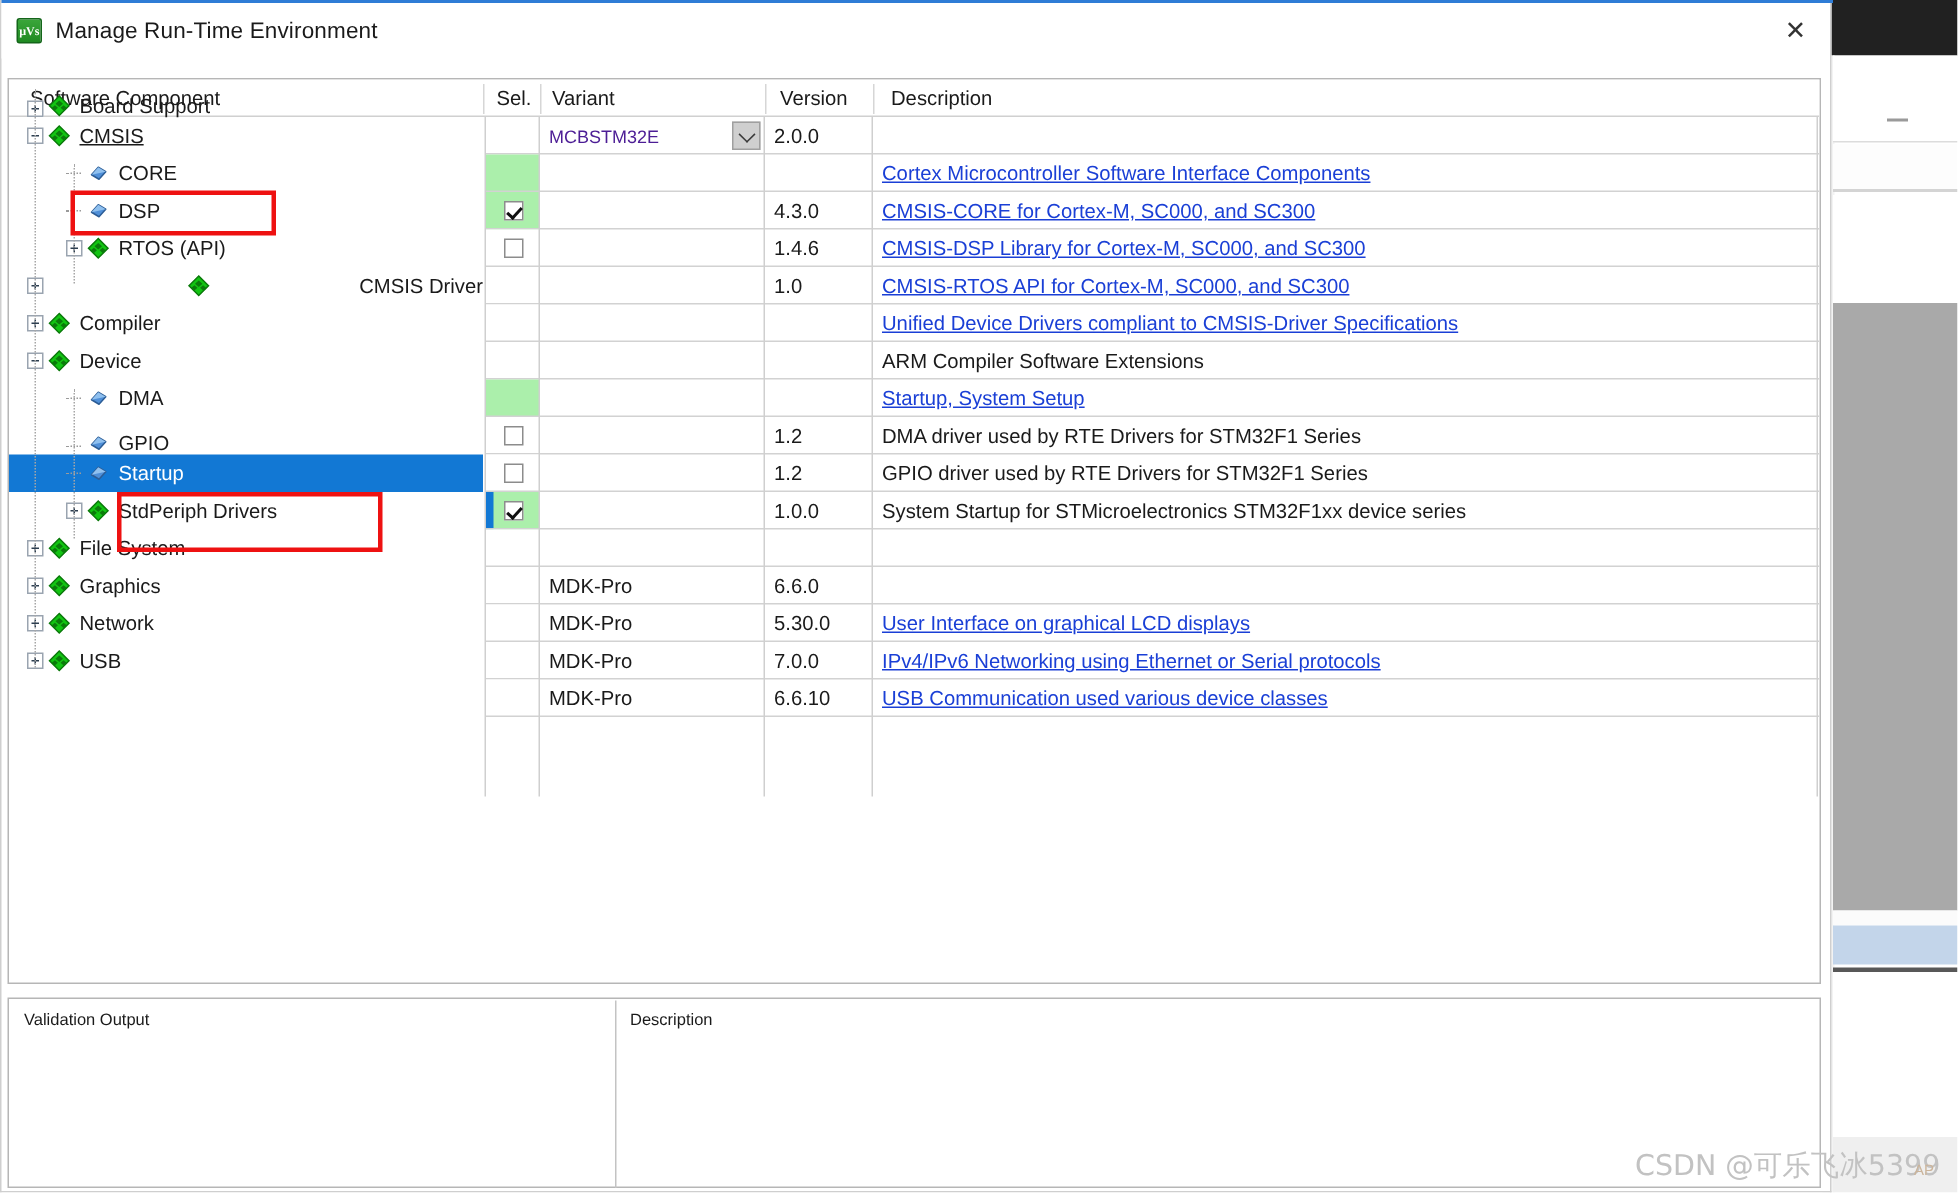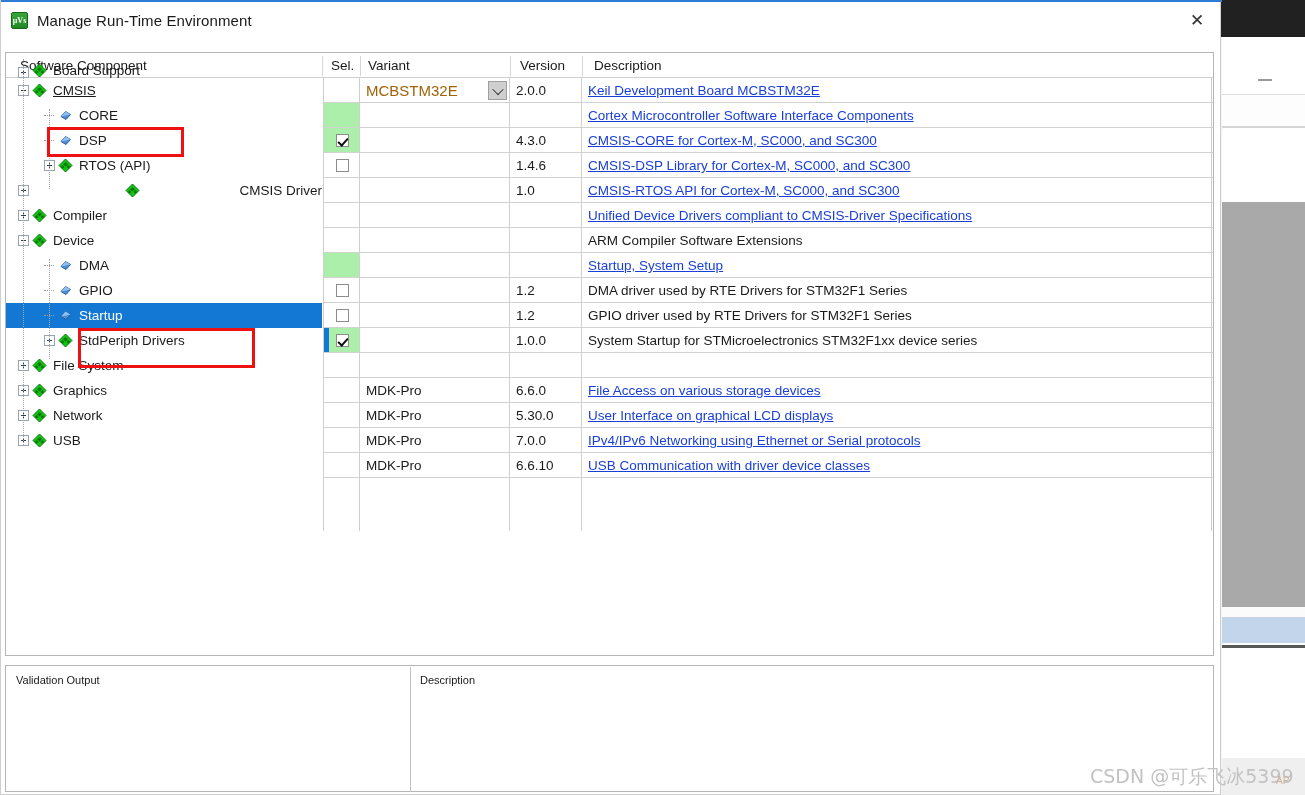--- a/index.html
+++ b/index.html
@@ -177,21 +177,21 @@
   .link {
     color: #1a3fd6; text-decoration: underline; cursor: pointer;
   }
   .plain { color: #1a1a1a; }
 
   
   .combo {
     position: absolute; left: 354px; top: 1px; width: 150px; height: 23px;
     display: flex; align-items: center;
   }
-  .combo-text { padding-left: 6px; font-size: 15px; color: #a16207; }
+  .combo-text { padding-left: 6px; font-size: 12px; color: #4c1d95; }
   .combo-btn {
     position: absolute; right: 3px; top: 2px; width: 19px; height: 19px;
     background: #cfcfcf; border: 1px solid #9f9f9f;
     display: flex; align-items: center; justify-content: center;
   }
   .combo-btn::after {
     content: ""; width: 7px; height: 7px;
     border: solid #3a3a3a; border-width: 0 0 1.6px 1.6px;
     transform: rotate(-45deg) translate(1px,-1px);
   }
@@ -309,23 +309,20 @@
         </div>
 
         <div class="rows" id="rows-host">
             <div class="row" style="top: 0px;">
               <div class="cell cell-sel sel-white"></div>
               <div class="combo">
                 <span class="combo-text">MCBSTM32E</span>
                 <span class="combo-btn"></span>
               </div>
               <div class="cell cell-ver">2.0.0</div>
-              <div class="cell cell-desc">
-                <span class="link">Keil Development Board MCBSTM32E</span>
-              </div>
               <div class="rowline" style="top: 24px;"></div>
             </div>
             <div class="row" style="top: 25px;">
               <div class="cell cell-sel sel-green"></div>
               <div class="cell cell-var"></div>
               <div class="cell cell-ver"></div>
               <div class="cell cell-desc">
                 <span class="link">Cortex Microcontroller Software Interface Components</span>
               </div>
               <div class="rowline" style="top: 24px;"></div>
@@ -426,23 +423,20 @@
               <div class="cell cell-sel sel-white"></div>
               <div class="cell cell-var"></div>
               <div class="cell cell-ver"></div>
               <div class="cell cell-desc"></div>
               <div class="rowline" style="top: 24px;"></div>
             </div>
             <div class="row" style="top: 300px;">
               <div class="cell cell-sel sel-white"></div>
               <div class="cell cell-var">MDK-Pro</div>
               <div class="cell cell-ver">6.6.0</div>
-              <div class="cell cell-desc">
-                <span class="link">File Access on various storage devices</span>
-              </div>
               <div class="rowline" style="top: 24px;"></div>
             </div>
             <div class="row" style="top: 325px;">
               <div class="cell cell-sel sel-white"></div>
               <div class="cell cell-var">MDK-Pro</div>
               <div class="cell cell-ver">5.30.0</div>
               <div class="cell cell-desc">
                 <span class="link">User Interface on graphical LCD displays</span>
               </div>
               <div class="rowline" style="top: 24px;"></div>
@@ -454,21 +448,21 @@
               <div class="cell cell-desc">
                 <span class="link">IPv4/IPv6 Networking using Ethernet or Serial protocols</span>
               </div>
               <div class="rowline" style="top: 24px;"></div>
             </div>
             <div class="row" style="top: 375px;">
               <div class="cell cell-sel sel-white"></div>
               <div class="cell cell-var">MDK-Pro</div>
               <div class="cell cell-ver">6.6.10</div>
               <div class="cell cell-desc">
-                <span class="link">USB Communication with driver device classes</span>
+                <span class="link">USB Communication used various device classes</span>
               </div>
               <div class="rowline" style="top: 24px;"></div>
             </div>
           </div>
 
         <div class="tree" id="tree-host">
             <div class="tnode" style="top: 0px; padding-left: 12px; align-items: flex-end;">
               <span class="expander plusbox"></span>
               <span class="ico-pack">
                 <svg width="15" height="15" viewBox="0 0 15 15">
@@ -563,21 +557,21 @@
             <div class="tnode" style="top: 200px; padding-left: 38px;">
               <span class="dot-line"></span>
               <span class="ico-pack">
                 <svg width="15" height="15" viewBox="0 0 15 15">
                   <polygon points="3,8.5 7.5,3.5 12.5,6.5 8,11.5" fill="#4f8fd8" stroke="#2c5d96" stroke-width="1" stroke-linejoin="round"></polygon>
                   <polygon points="3,8.5 7.5,3.5 12.5,6.5" fill="#8fc0ef"></polygon>
                 </svg>
               </span>
               <span class="tlabel">DMA</span>
             </div>
-            <div class="tnode" style="top: 225px; padding-left: 38px;">
+            <div class="tnode" style="top: 225px; padding-left: 38px; align-items: flex-end;">
               <span class="dot-line"></span>
               <span class="ico-pack">
                 <svg width="15" height="15" viewBox="0 0 15 15">
                   <polygon points="3,8.5 7.5,3.5 12.5,6.5 8,11.5" fill="#4f8fd8" stroke="#2c5d96" stroke-width="1" stroke-linejoin="round"></polygon>
                   <polygon points="3,8.5 7.5,3.5 12.5,6.5" fill="#8fc0ef"></polygon>
                 </svg>
               </span>
               <span class="tlabel">GPIO</span>
             </div>
             <div class="tnode selected" style="top: 250px; padding-left: 38px; width: 316px;">

